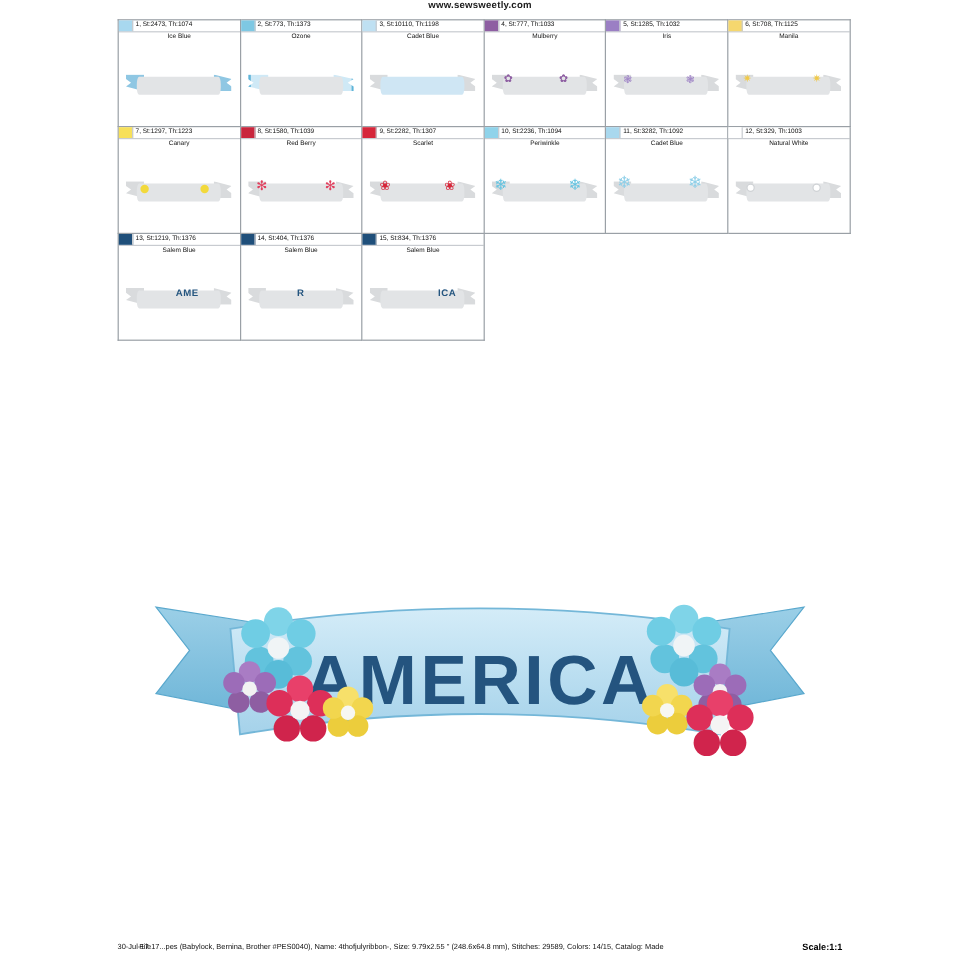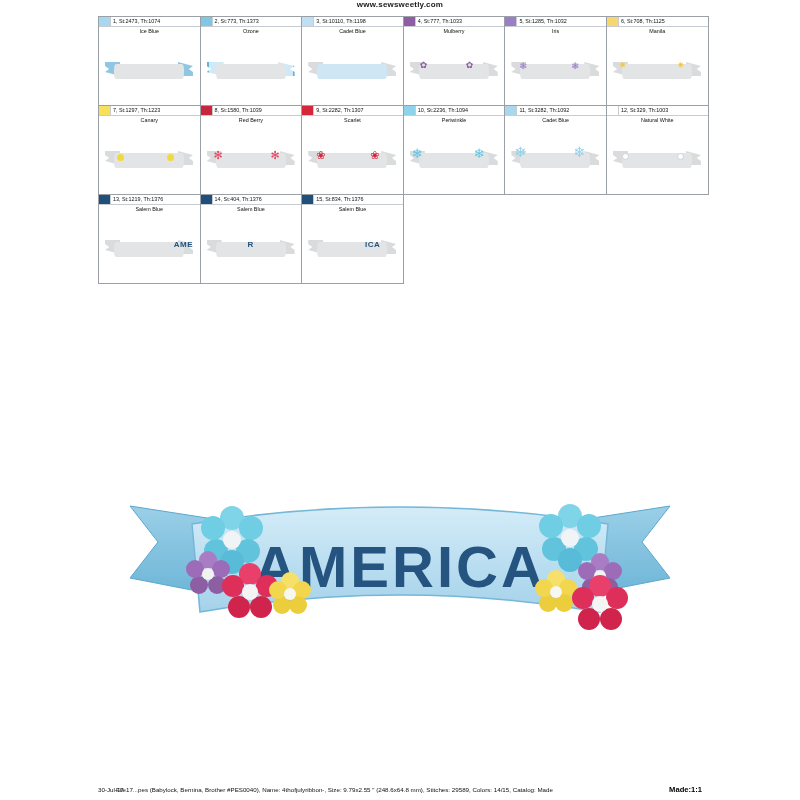--- a/index.html
+++ b/index.html
@@ -120,21 +120,21 @@
   .mini-banner.bluetail .tail-r { background: #8fc7e3; }
   .mini-banner .band-text {
     position: absolute;
     left: 0; right: 0; top: 1px;
     text-align: center;
     font-size: 8px;
     font-weight: bold;
     color: #24557f;
     letter-spacing: 0.5px;
   }
-  .mini-banner .band-text.left { text-align: right; padding-left: 14px; }
+  .mini-banner .band-text.left { text-align: center; padding-left: 14px; }
   .mini-banner .band-text.right { text-align: right; padding-right: 16px; }
 
   
   .dot {
     position: absolute;
     width: 7px;
     height: 7px;
     border-radius: 50%;
   }
   .flo {
@@ -548,14 +548,14 @@
           <circle cx="0" cy="0" r="8" fill="#f4f4f4"></circle>
         </g>
       </g>
     </g>
   </svg>
 </div>
 
 <div class="footer">
   <div class="line">30-Jul-17</div>
   <div class="fileno">File17...pes (Babylock, Bernina, Brother #PES0040), Name: 4thofjulyribbon-, Size: 9.79x2.55 " (248.6x64.8 mm), Stitches: 29589, Colors: 14/15, Catalog: Made</div>
-  <div class="scale">Made:1:1</div>
+  <div class="scale">Scale:1:1</div>
 </div>
 
 </body></html>

